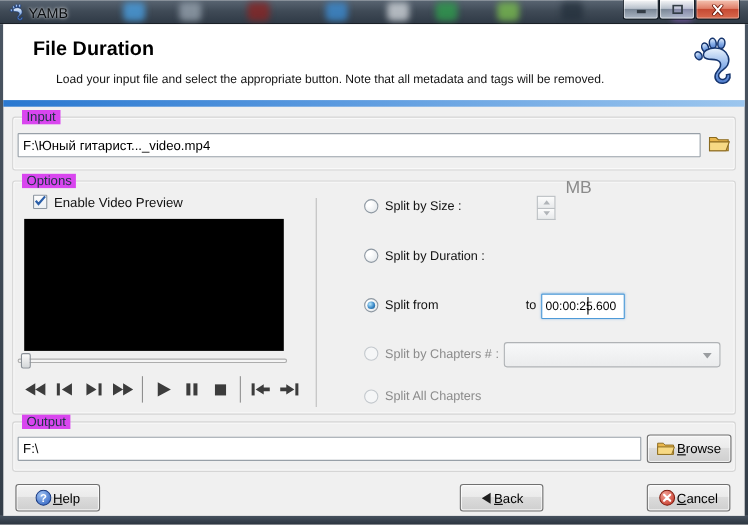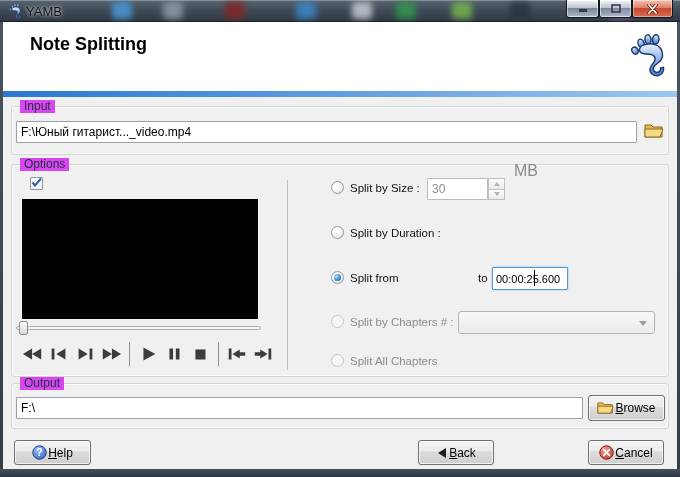--- a/index.html
+++ b/index.html
@@ -141,21 +141,22 @@
         <path d="M2,1 L9,9 M9,1 L2,9" stroke="#ffffff" stroke-width="1.8" stroke-linecap="round"></path>
       </svg>
     </div>
   </div>
 
   <div class="frame-side" style="left:0"></div>
   <div class="frame-side" style="left:677px"></div>
   <div class="frame-bottom"></div>
 
   <div class="header">
-    <div class="page-title">Note Splitting</div>
+    <div class="page-title">File Duration</div>
+    <div class="page-subtitle">Load your input file and select the appropriate button. Note that all metadata and tags will be removed.</div>
     <span class="logo">
       <svg width="38" height="46" viewBox="0 0 44 52">
         <defs>
             <linearGradient id="fg2" x1="0" y1="0" x2="0" y2="1">
           <stop offset="0" stop-color="#eaf3fd"></stop>
               <stop offset=".5" stop-color="#8cb2ea"></stop>
               <stop offset="1" stop-color="#4f7ccd"></stop>
         </linearGradient>
           </defs>
         <g fill="url(#fg2)" stroke="#16356e" stroke-width="1.6">
@@ -183,20 +184,21 @@
 
   <div class="group" style="left:11px;top:164px;width:658px;height:213px">
     <span class="glabel">Options</span>
   </div>
 
   <span class="cb" style="left:30px;top:177px">
     <svg width="13" height="13" viewBox="0 0 13 13" style="position:absolute;left:-1px;top:-2px">
       <path d="M2.5,6.5 L5,9.5 L11,2.5" fill="none" stroke="#2b5fa8" stroke-width="2"></path>
     </svg>
   </span>
+  <span class="lbl" style="left:49px;top:177px;font-size:12px">Enable Video Preview</span>
 
   <div class="preview"></div>
 
   <div class="slider">
     <div class="track"></div>
     <div class="thumb"></div>
   </div>
 
   <div class="media">
     <button class="mbtn">
@@ -250,21 +252,20 @@
           <path d="M17,9 L9,4 V7.2 H3 V10.8 H9 V14 Z" fill="#3c3c3c"></path>
           <rect x="18" y="3" width="3" height="12" fill="#3c3c3c"></rect>
         </svg>
       </button>
   </div>
 
   <div class="divider-v"></div>
 
   <span class="radio" style="left:331px;top:181px"></span>
   <span class="lbl" style="left:350px;top:181px">Split by Size :</span>
-  <input class="tbox disabled" style="left: 427px; top: 178px; width: 61px; height: 22px;" readonly="" value="30">
   <div class="spin">
     <div class="sbtn">
         <span class="arrow-up"></span>
       </div>
     <div class="sbtn">
         <span class="arrow-dn"></span>
       </div>
   </div>
   <span class="lbl dis" style="left:514px;top:164px;font-size:16px">MB</span>
 

